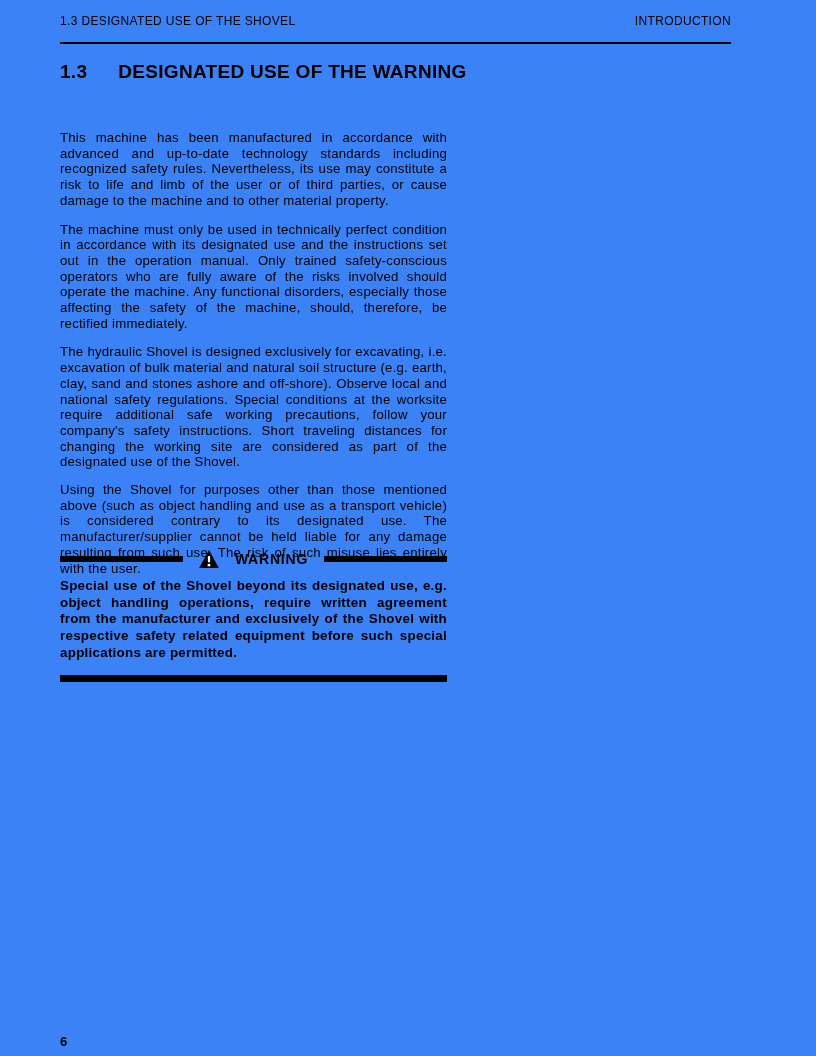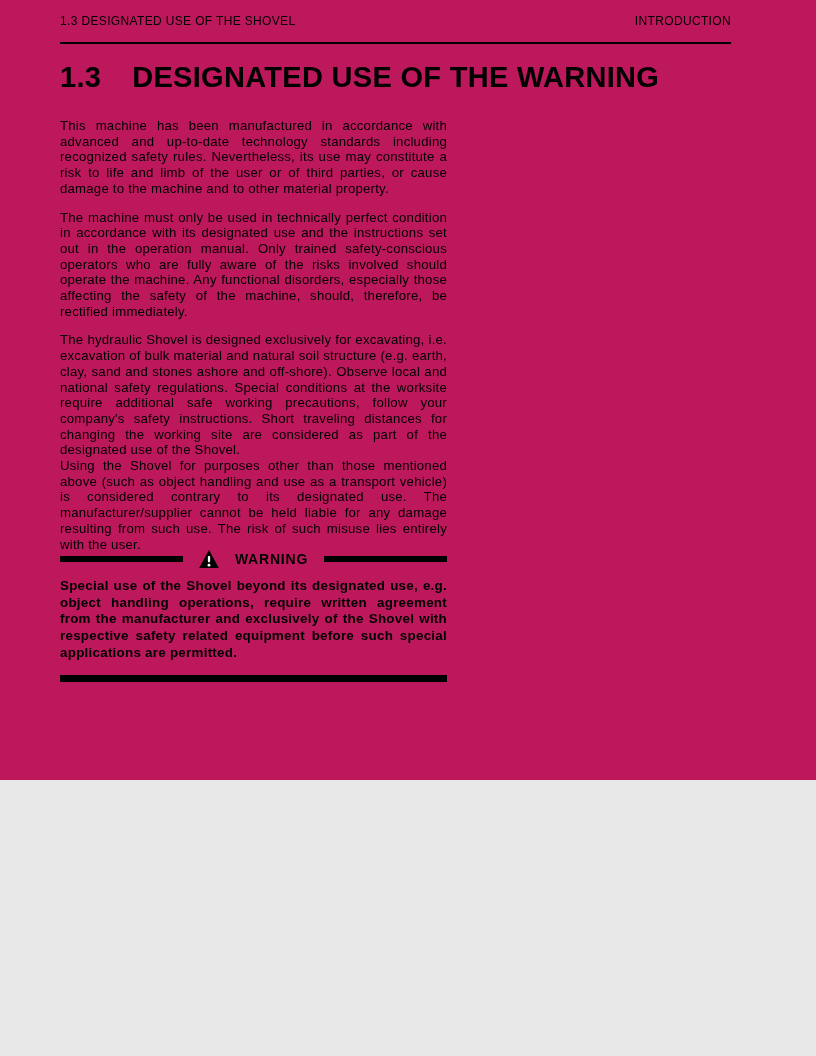--- a/index.html
+++ b/index.html
@@ -1,23 +1,23 @@
 <!DOCTYPE html>
 <html><head>
 <meta charset="utf-8">
 <style>
   * { margin: 0; padding: 0; box-sizing: border-box; }
   html, body { background: #e8e8e8; }
   body { font-family: "Liberation Sans", sans-serif; }
   .page {
     position: relative;
     width: 816px;
-    height: 780px;
+    height: 1056px;
     margin: 0 auto;
-    background: #be185d;
+    background: #3b82f6;
     color: #000000;
     overflow: hidden;
   }
 
   
   .running-header {
     position: absolute;
     left: 60px;
     top: 14px;
     width: 671px;
@@ -35,38 +35,38 @@
     border-top: 2px solid #000;
   }
 
   
   .doc-title {
     position: absolute;
     left: 60px;
     top: 61px;
     display: flex;
     gap: 31px;
-    font-size: 29px;
+    font-size: 19px;
     font-weight: bold;
     letter-spacing: 0.3px;
     white-space: nowrap;
   }
 
   
   .body-col {
     position: absolute;
     left: 60px;
     top: 118px;
     width: 387px;
     font-size: 13.2px;
     line-height: 15.7px;
     letter-spacing: 0.22px;
     text-align: justify;
   }
-  .body-col p { margin: 0 0 13px 0; }
+  .body-col p { margin: 12px 0 13px 0; }
   .body-col p.no-gap { margin-bottom: 0; }
 
   
   .watermark {
     position: absolute;
     left: 266px;
     top: 404px;
     font-size: 28px;
     line-height: 32px;
     color: #141414;

